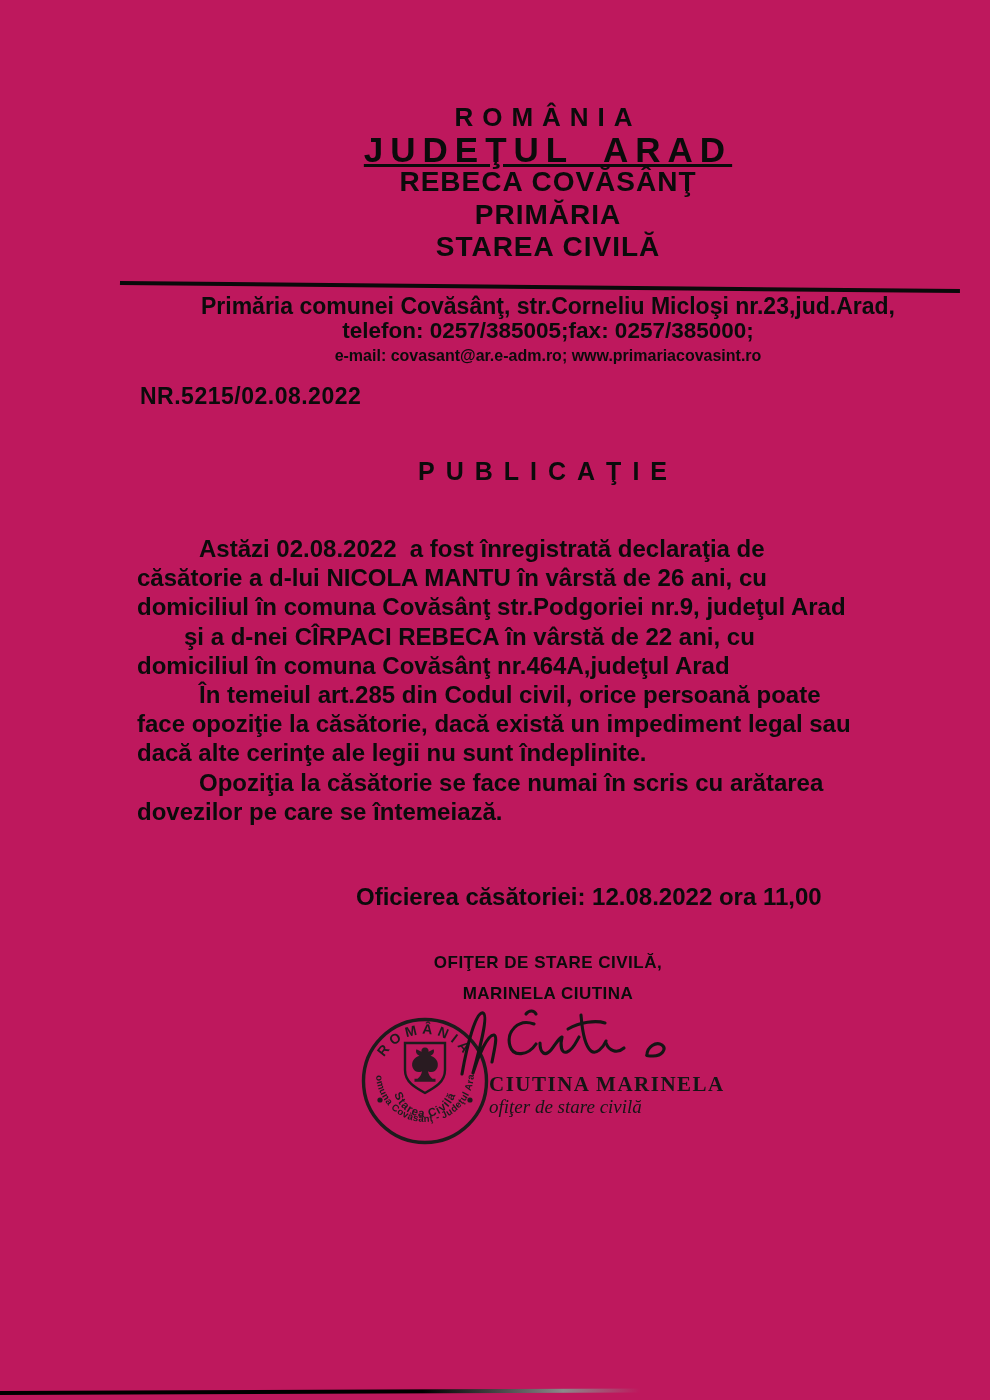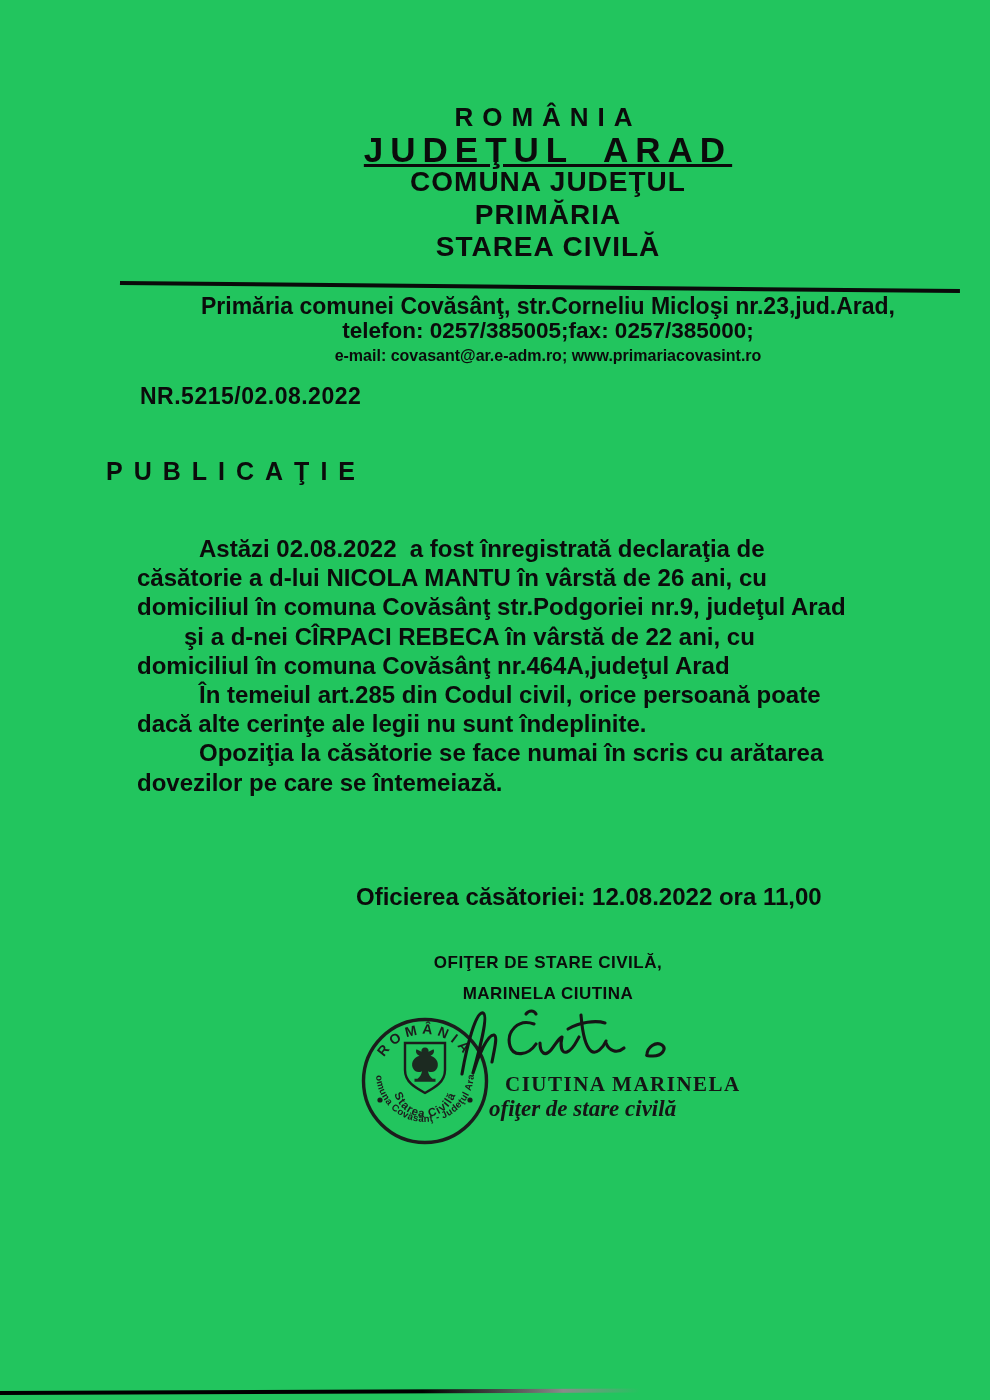--- a/index.html
+++ b/index.html
@@ -1,67 +1,67 @@
 <!DOCTYPE html>
 <html><head>
 <meta charset="utf-8">
 <style>
   html,body{margin:0;padding:0;background:#ffffff;}
   .page{
     position:relative;
     width:990px;height:1400px;
-    background:#22c55e;
+    background:#be185d;
     overflow:hidden;
     font-family:"Liberation Sans",sans-serif;
     color:#0b0b0b;
     font-weight:700;
     -webkit-font-smoothing:antialiased;
   }
   
   .letterhead{position:absolute;top:101px;left:106px;width:884px;text-align:center;line-height:32.5px;}
   .lh-1{font-size:26px;letter-spacing:9px;}
   .lh-2{font-size:35px;letter-spacing:7px;word-spacing:14px;text-decoration:underline;}
   .lh-3,.lh-4,.lh-5{font-size:28px;letter-spacing:1px;}
   .divider{position:absolute;left:120px;top:281px;width:840px;height:4px;background:#0a0a0a;transform:rotate(0.55deg);transform-origin:0 0;}
   
   .contact{position:absolute;top:294px;left:106px;width:884px;text-align:center;line-height:24.8px;}
   .contact .c1{font-size:23px;}
   .contact .c2{font-size:22.5px;}
   .contact .c3{font-size:16px;}
   .refnum{position:absolute;left:140px;top:383px;font-size:23px;letter-spacing:0.5px;}
   
-  .pubtitle{position:absolute;left:106px;top:457px;width:884px;font-size:25px;letter-spacing:11px;}
+  .pubtitle{position:absolute;left:106px;top:457px;width:884px;text-align:center;font-size:25px;letter-spacing:11px;}
   
   .bodytext{position:absolute;left:137px;top:534px;width:810px;font-size:24px;line-height:29.2px;}
   .line{white-space:pre;}
   .ind{padding-left:62px;}
   .ind-sm{padding-left:47px;}
   .ceremony{position:absolute;left:356px;top:840px;font-size:24px;margin-top:43px;}
   
   .officer{position:absolute;left:106px;top:947px;width:884px;text-align:center;font-size:17px;line-height:31px;letter-spacing:0.5px;}
   
   .stamp{position:absolute;left:358px;top:1014px;width:134px;height:134px;}
   .stamp text{font-family:"Liberation Sans",sans-serif;font-weight:700;fill:#1c1c1c;}
   .sig{position:absolute;left:450px;top:998px;width:232px;height:90px;}
-  .sig-name{position:absolute;left:489px;top:1072px;font-family:"Liberation Serif",serif;font-size:21px;font-weight:700;letter-spacing:1.5px;color:#151515;margin-left:16px;}
-  .sig-role{position:absolute;left:489px;top:1096px;font-family:"Liberation Serif",serif;font-size:23px;font-style:italic;font-weight:700;color:#151515;}
+  .sig-name{position:absolute;left:489px;top:1072px;font-family:"Liberation Serif",serif;font-size:21px;font-weight:700;letter-spacing:1.5px;color:#151515;}
+  .sig-role{position:absolute;left:489px;top:1096px;font-family:"Liberation Serif",serif;font-size:19px;font-style:italic;font-weight:400;color:#151515;}
   
   .scanline{position:absolute;left:0;top:1391px;width:640px;height:4px;
     background:linear-gradient(90deg,#000 0%,#000 66%,#3a3a3a 76%,#8a8a8a 88%,rgba(0,0,0,0) 100%);
     transform:rotate(-0.22deg);transform-origin:0 50%;}
 </style>
 </head>
 <body>
 
 <div class="page">
 
   <div class="letterhead">
     <div class="lh-1">ROMÂNIA</div>
     <div class="lh-2">JUDEŢUL ARAD</div>
-    <div class="lh-3">COMUNA JUDEŢUL</div>
+    <div class="lh-3">REBECA COVĂSÂNŢ</div>
     <div class="lh-4">PRIMĂRIA</div>
     <div class="lh-5">STAREA CIVILĂ</div>
   </div>
 
   <div class="divider"></div>
 
   <div class="contact">
     <div class="c1">Primăria comunei Covăsânţ, str.Corneliu Micloşi nr.23,jud.Arad,</div>
     <div class="c2">telefon: 0257/385005;fax: 0257/385000;</div>
     <div class="c3">e-mail: covasant@ar.e-adm.ro; www.primariacovasint.ro</div>
@@ -71,20 +71,21 @@
 
   <div class="pubtitle">PUBLICAŢIE</div>
 
   <div class="bodytext">
     <div class="line ind">Astăzi 02.08.2022  a fost înregistrată declaraţia de</div>
     <div class="line">căsătorie a d-lui NICOLA MANTU în vârstă de 26 ani, cu</div>
     <div class="line">domiciliul în comuna Covăsânţ str.Podgoriei nr.9, judeţul Arad</div>
     <div class="line ind-sm">şi a d-nei CÎRPACI REBECA în vârstă de 22 ani, cu</div>
     <div class="line">domiciliul în comuna Covăsânţ nr.464A,judeţul Arad</div>
     <div class="line ind">În temeiul art.285 din Codul civil, orice persoană poate</div>
+    <div class="line">face opoziţie la căsătorie, dacă există un impediment legal sau</div>
     <div class="line">dacă alte cerinţe ale legii nu sunt îndeplinite.</div>
     <div class="line ind">Opoziţia la căsătorie se face numai în scris cu arătarea</div>
     <div class="line">dovezilor pe care se întemeiază.</div>
   </div>
 
   <div class="ceremony">Oficierea căsătoriei: 12.08.2022 ora 11,00</div>
 
   <div class="officer">
     <div>OFIŢER DE STARE CIVILĂ,</div>
     <div>MARINELA CIUTINA</div>

